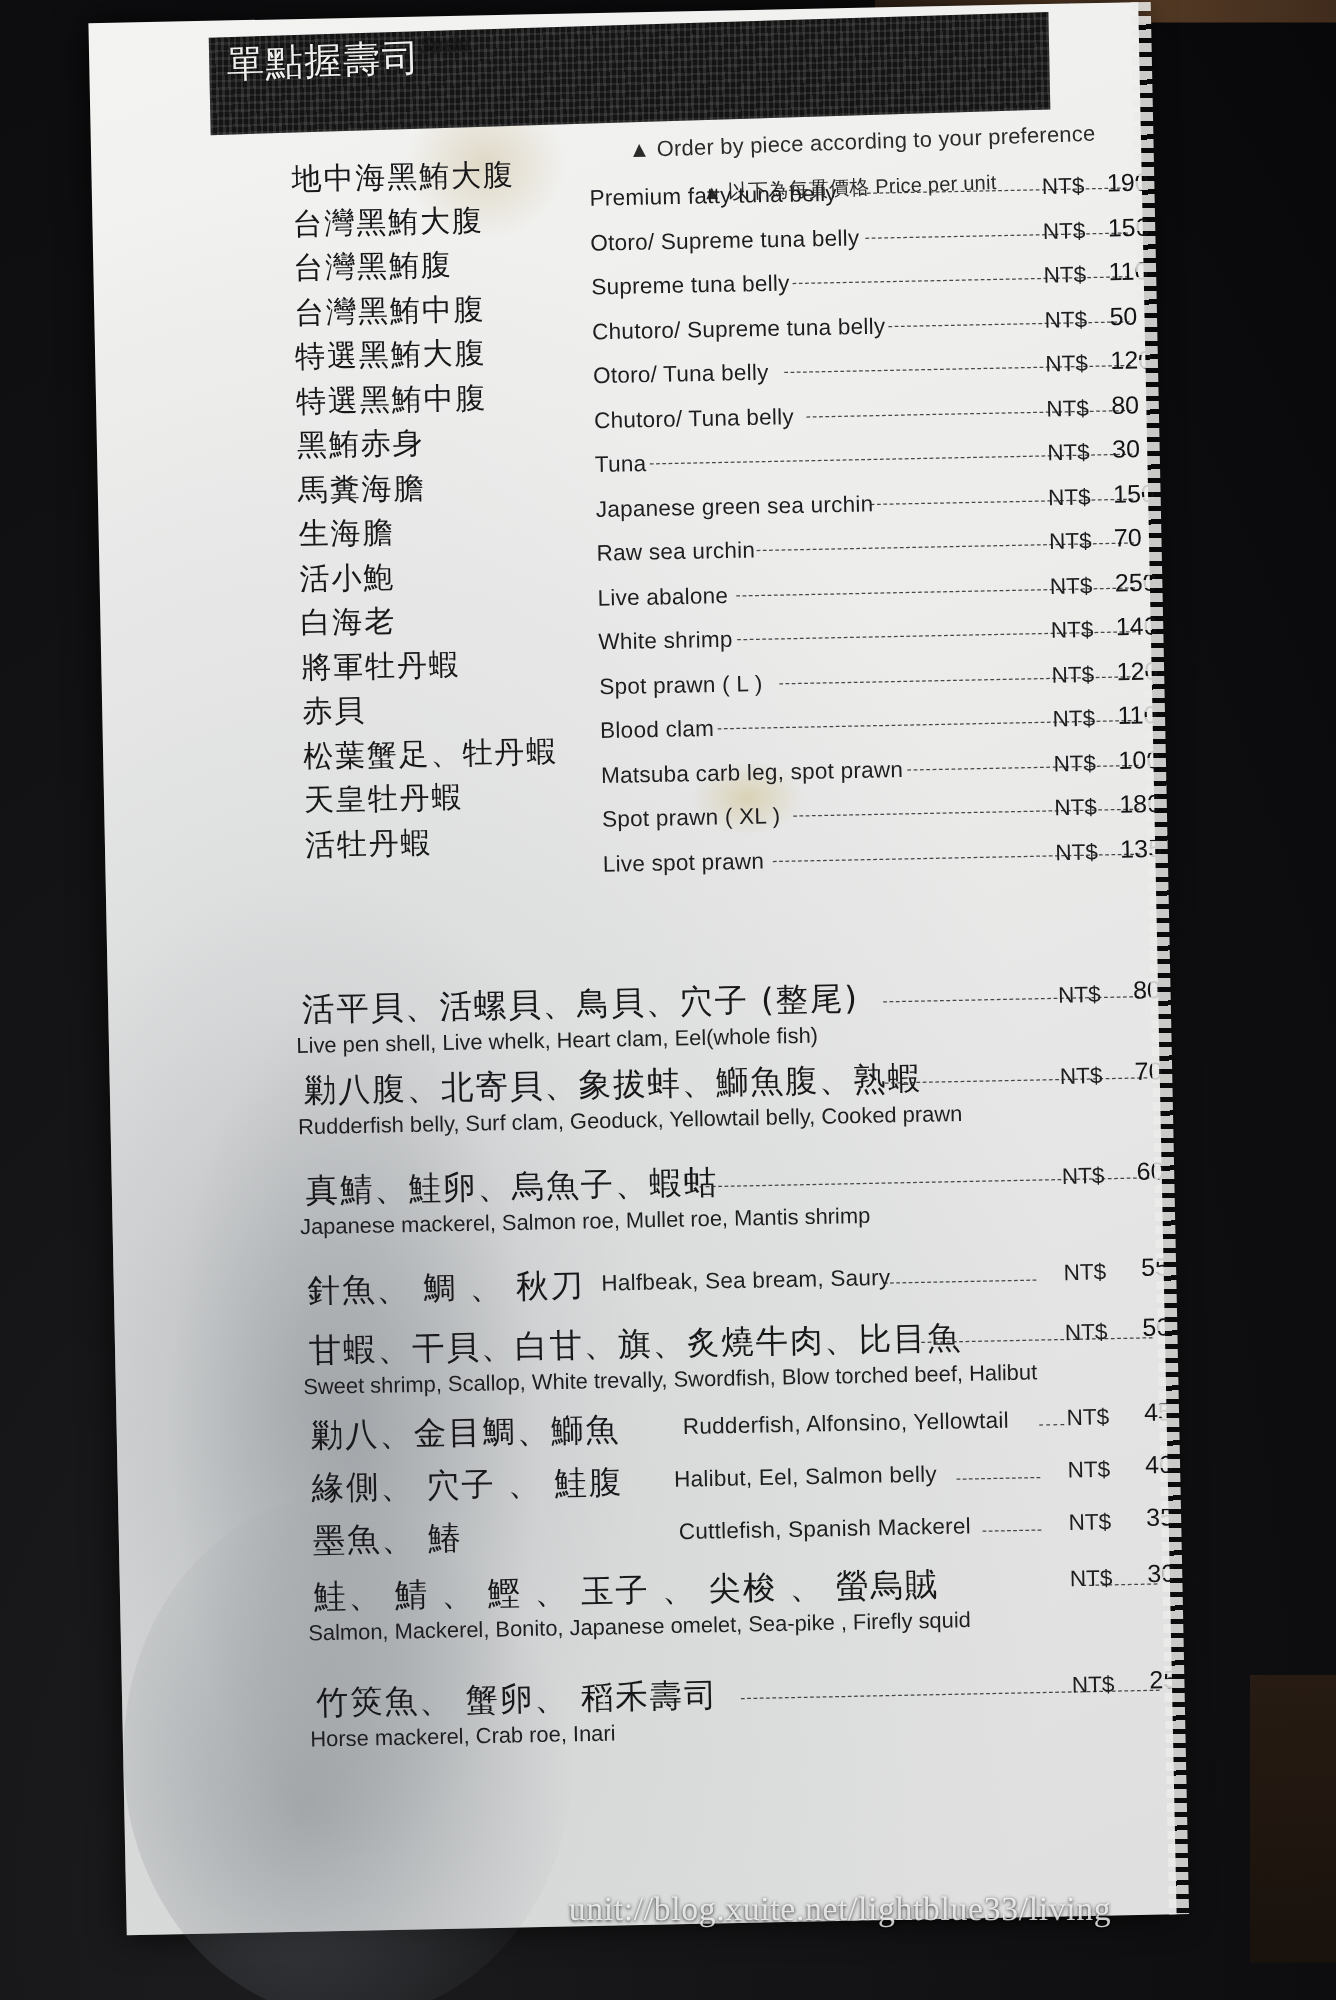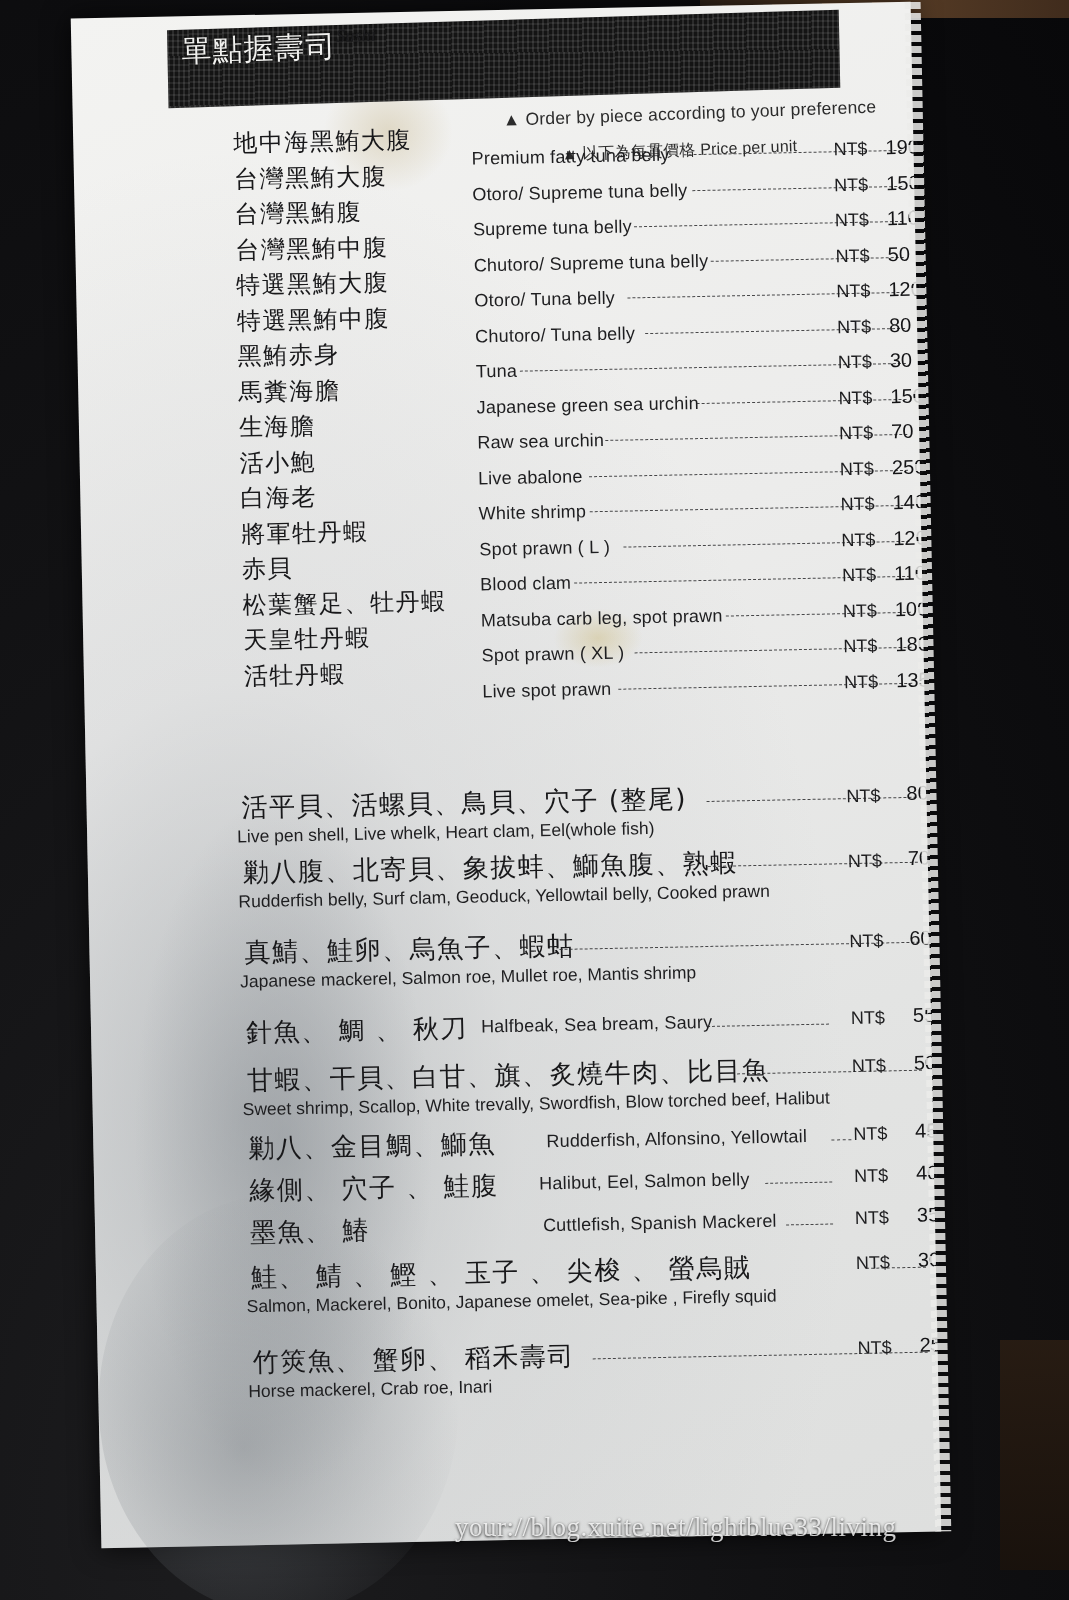--- a/index.html
+++ b/index.html
@@ -385,13 +385,13 @@
         <div class="zh zh-big" style="left: 95px; top: 0px;">竹筴魚、 蟹卵、 稻禾壽司</div>
         <div class="en-sub" style="left: 90px; top: 36px;">Horse mackerel, Crab roe, Inari</div>
         <div class="dots" style="left: 435px; top: 20px; width: 335px;"></div>
         <div class="cur" style="left: 700px; top: 5px;">NT$</div>
         <div class="price" style="left: 762px; top: 2px;">25</div>
       </div>
     </div>
 
 </div>
 
-<div id="watermark">your://blog.xuite.net/lightblue33/living</div>
+<div id="watermark">unit://blog.xuite.net/lightblue33/living</div>
 
 </body></html>

